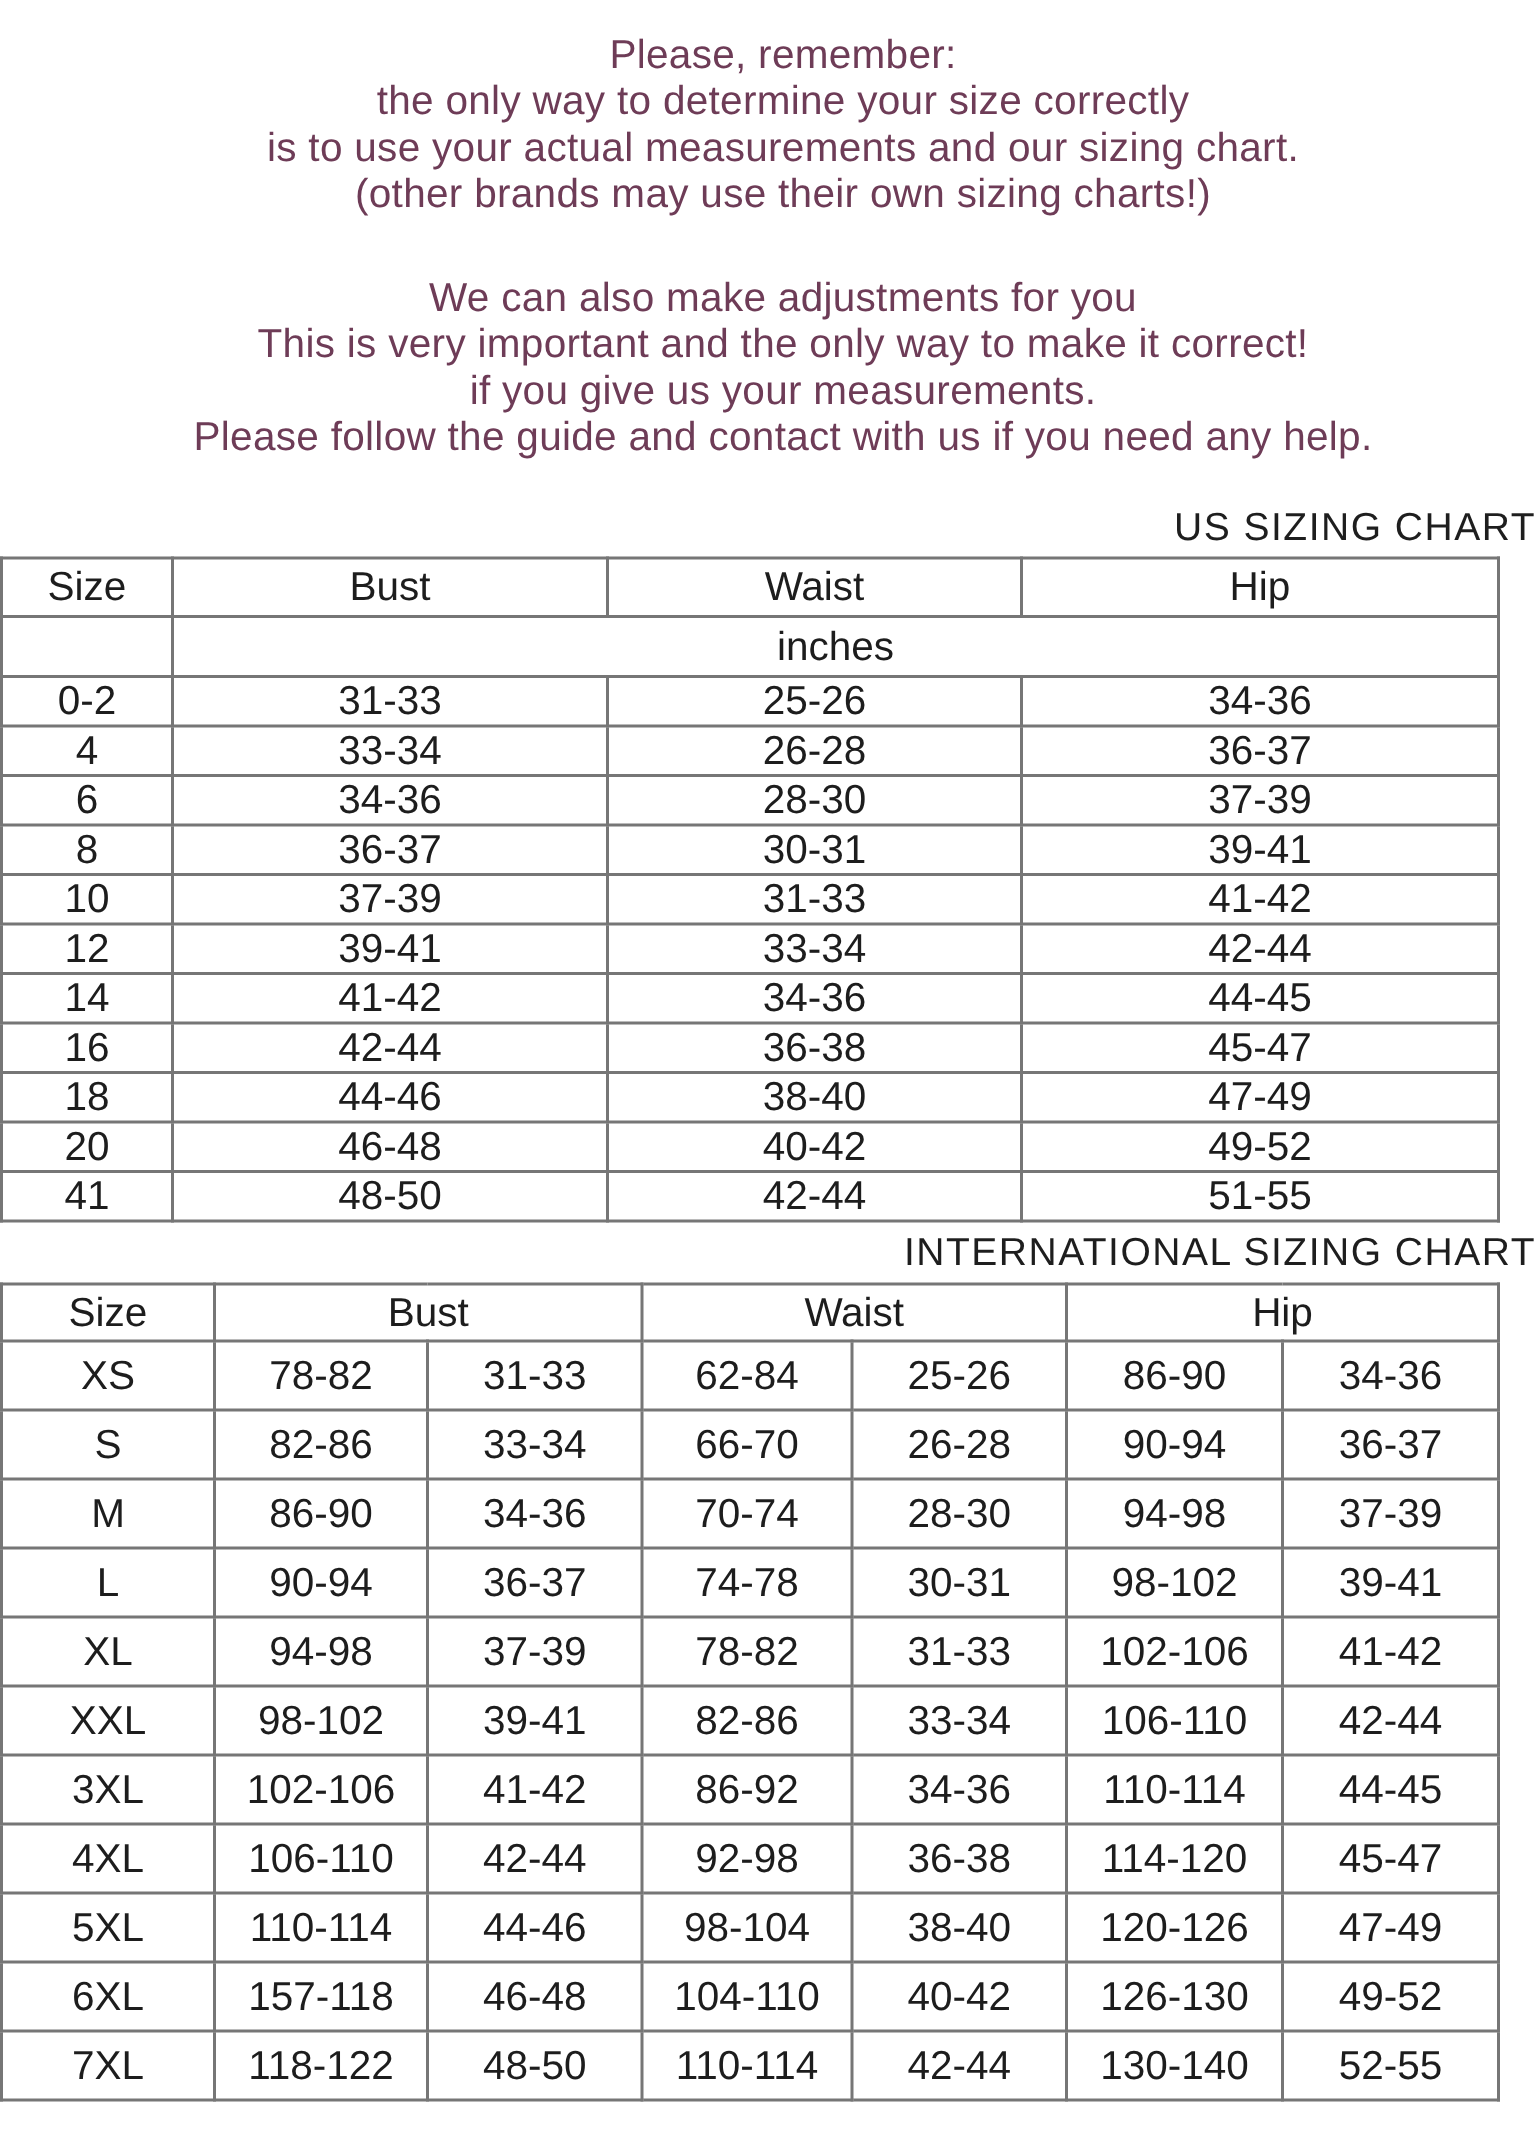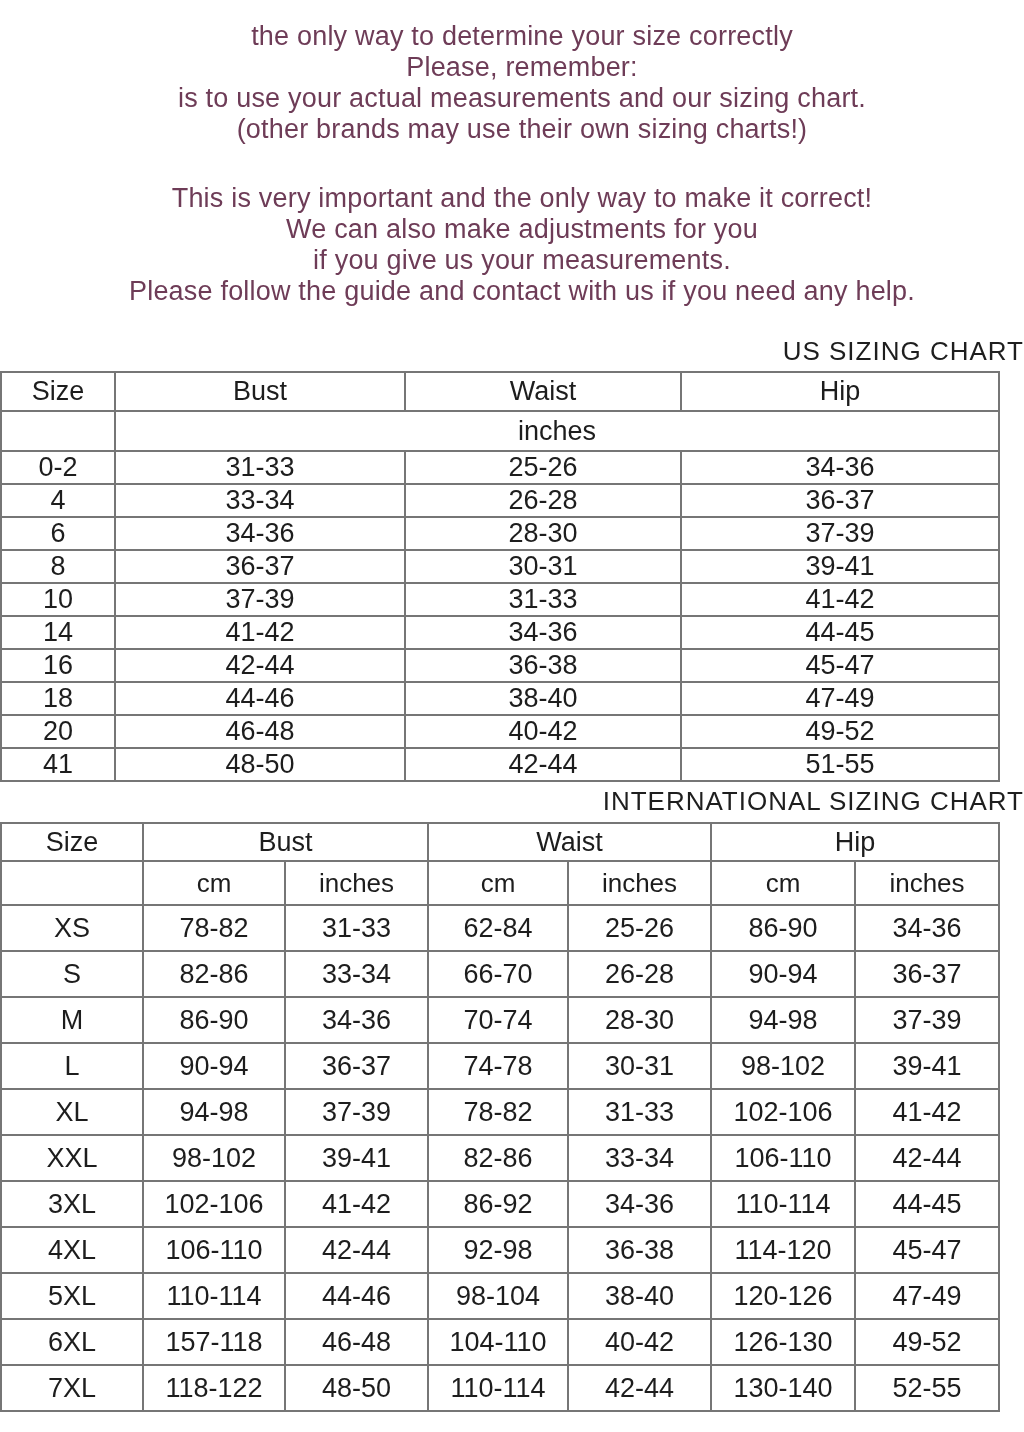--- a/index.html
+++ b/index.html
@@ -51,28 +51,28 @@
   table.intl tbody tr           { height: 46px; }
   table.intl thead tr.unit-row th { font-size: 26px; }
 </style>
 </head>
 <body>
 
 <div class="page">
 
   <div class="intro">
     <div class="para">
+      <div>Please, remember:</div>
       <div>the only way to determine your size correctly</div>
-      <div>Please, remember:</div>
       <div>is to use your actual measurements and our sizing chart.</div>
       <div>(other brands may use their own sizing charts!)</div>
     </div>
     <div class="para">
+      <div>We can also make adjustments for you</div>
       <div>This is very important and the only way to make it correct!</div>
-      <div>We can also make adjustments for you</div>
       <div>if you give us your measurements.</div>
       <div>Please follow the guide and contact with us if you need any help.</div>
     </div>
   </div>
 
   <div class="chart-title">US SIZING CHART</div>
 
   <table class="chart us">
     <colgroup>
       <col style="width:114px">
@@ -117,20 +117,26 @@
           <td>30-31</td>
           <td>39-41</td>
         </tr>
         <tr>
           <td>10</td>
           <td>37-39</td>
           <td>31-33</td>
           <td>41-42</td>
         </tr>
         <tr>
+          <td>12</td>
+          <td>39-41</td>
+          <td>33-34</td>
+          <td>42-44</td>
+        </tr>
+        <tr>
           <td>14</td>
           <td>41-42</td>
           <td>34-36</td>
           <td>44-45</td>
         </tr>
         <tr>
           <td>16</td>
           <td>42-44</td>
           <td>36-38</td>
           <td>45-47</td>
@@ -168,29 +174,20 @@
         <col style="width:144px">
         <col style="width:144px">
     </colgroup>
     <thead>
       <tr class="header-row">
         <th>Size</th>
         <th colspan="2">Bust</th>
         <th colspan="2">Waist</th>
         <th colspan="2">Hip</th>
       </tr>
-      <tr class="unit-row">
-        <th></th>
-        <th>cm</th>
-        <th>inches</th>
-        <th>cm</th>
-        <th>inches</th>
-        <th>cm</th>
-        <th>inches</th>
-      </tr>
     </thead>
     <tbody id="intl-tbody">
         <tr>
           <td>XS</td>
           <td>78-82</td>
           <td>31-33</td>
           <td>62-84</td>
           <td>25-26</td>
           <td>86-90</td>
           <td>34-36</td>

